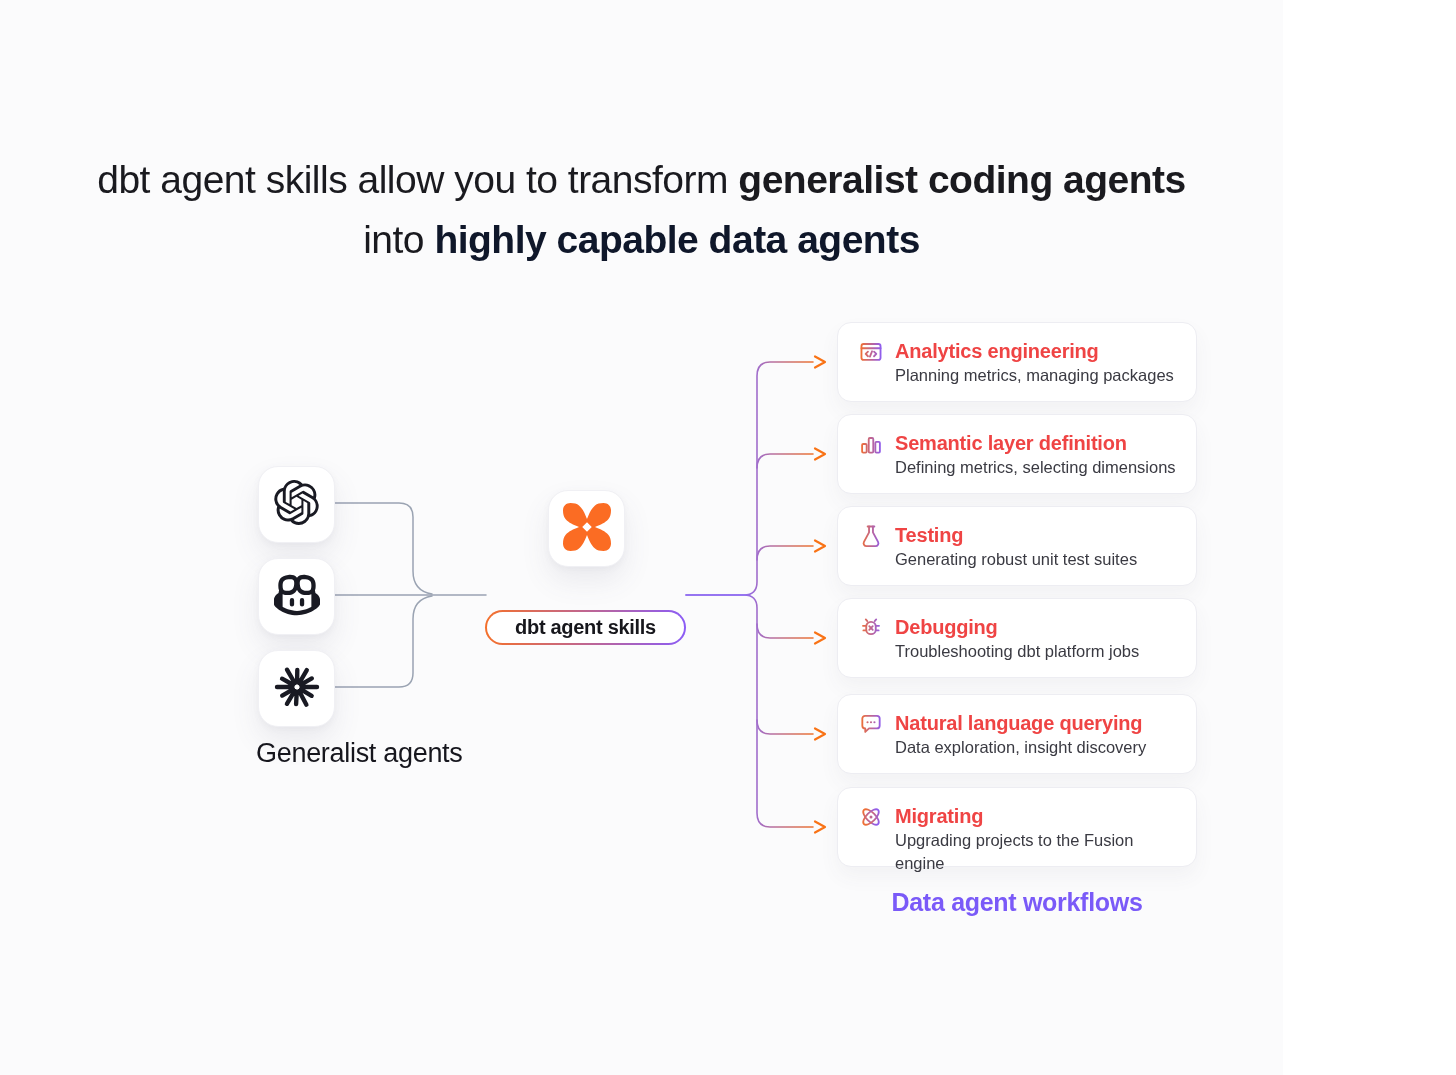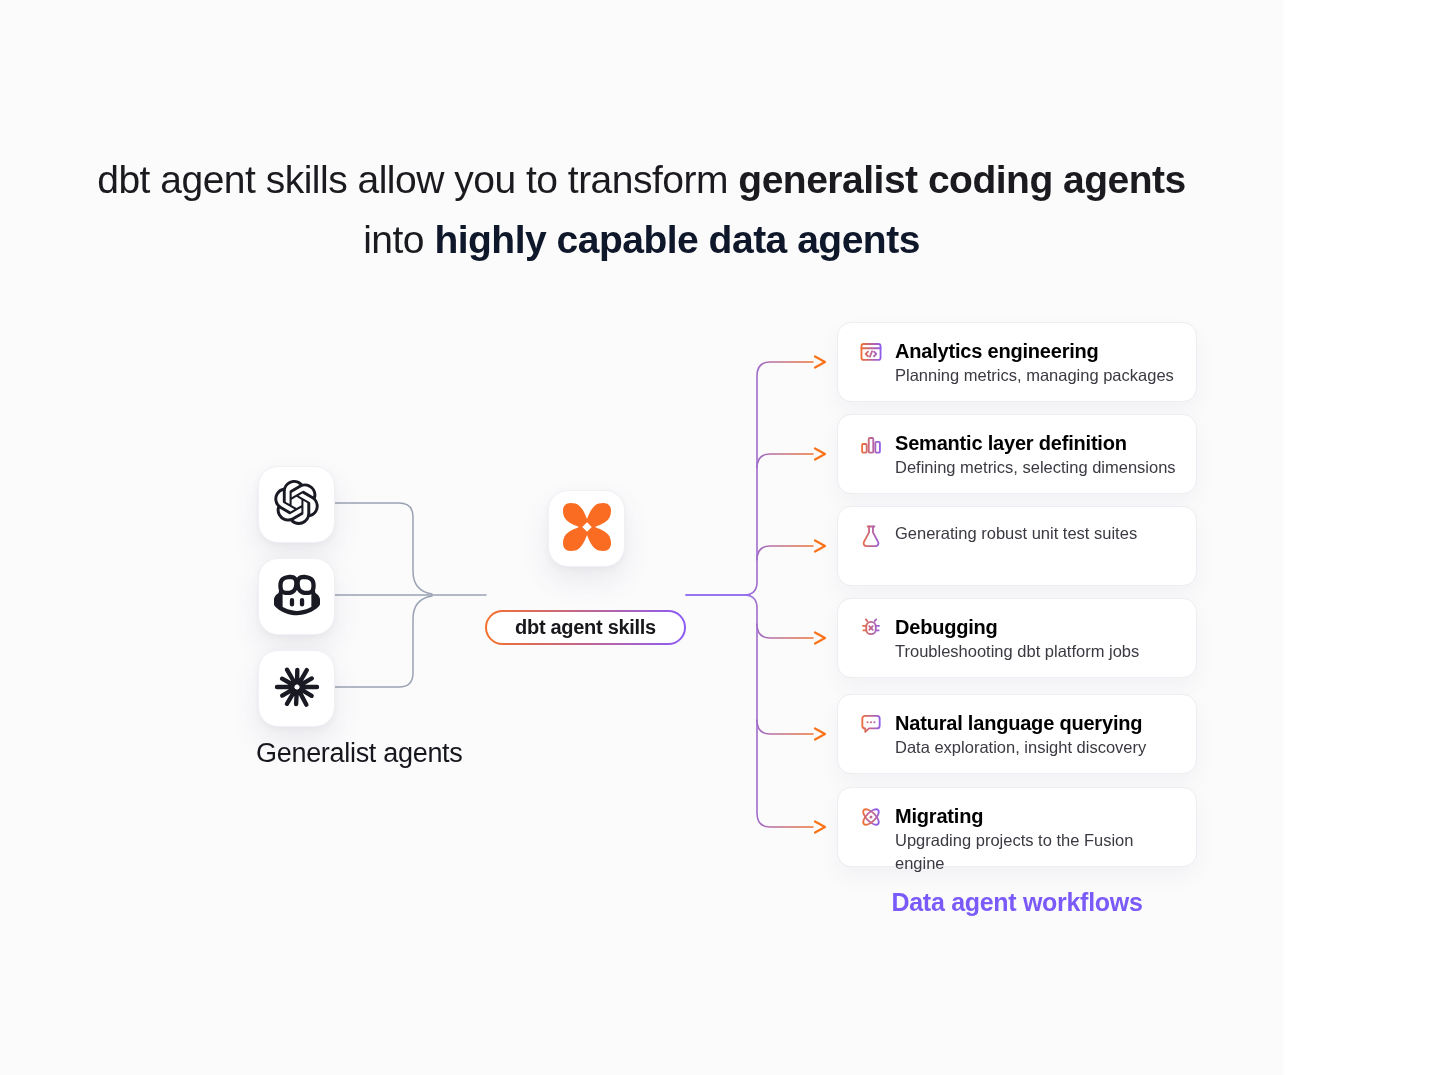--- a/index.html
+++ b/index.html
@@ -24,21 +24,21 @@
   .pill-inner{width:100%;height:100%;background:#fff;border-radius:16px;display:flex;
               align-items:center;justify-content:center;font-size:20px;font-weight:700;
               letter-spacing:-.3px;color:#17171C;}
 
   .card{position:absolute;left:837px;width:360px;height:80px;background:#fff;
         border:1px solid #EDEDF2;border-radius:14px;box-sizing:border-box;
         box-shadow:0 10px 20px rgba(70,70,95,.05);display:flex;align-items:flex-start;
         padding:15px 16px 0 20px;gap:11px;}
   .cicon{width:26px;height:26px;flex:none;margin-top:1px;}
   .cicon svg{width:26px;height:26px;display:block;}
-  .ctitle{font-size:20px;font-weight:700;line-height:26px;letter-spacing:-.2px;color:#000000;}
+  .ctitle{font-size:20px;font-weight:700;line-height:26px;letter-spacing:-.2px;color:#ef4444;}
   .csub{font-size:16.5px;line-height:23px;color:#3A3A42;}
 
   .flabel{position:absolute;left:837px;top:888px;width:360px;text-align:center;
           font-size:25px;font-weight:700;letter-spacing:-.3px;color:#7A5AF8;}
 </style>
 </head>
 <body>
 
 <div class="canvas">
 
@@ -159,20 +159,21 @@
               <stop offset="1" stop-color="#8B5CF6"></stop>
             </linearGradient>
           </defs>
           <g stroke="url(#gfl)" stroke-width="1.7" fill="none" stroke-linecap="round" stroke-linejoin="round">
             <path d="M8.9 3.2h6.2"></path>
             <path d="M10.2 3.2v5.4l-4.7 8.8c-1 1.9.3 4 2.4 4h8.2c2.1 0 3.4-2.1 2.4-4l-4.7-8.8V3.2"></path>
           </g>
         </svg>
       </span>
     <div>
+        <div class="ctitle">Testing</div>
          <div class="csub">Generating robust unit test suites</div>
       </div>
   </div>
   <div class="card" style="top:598px">
     <span class="cicon">
         <svg viewBox="0 0 24 24">
           <defs>
             <linearGradient id="gbg" x1="2" y1="0" x2="22" y2="0" gradientUnits="userSpaceOnUse">
               <stop offset="0" stop-color="#F4702B"></stop>
               <stop offset="1" stop-color="#8B5CF6"></stop>

